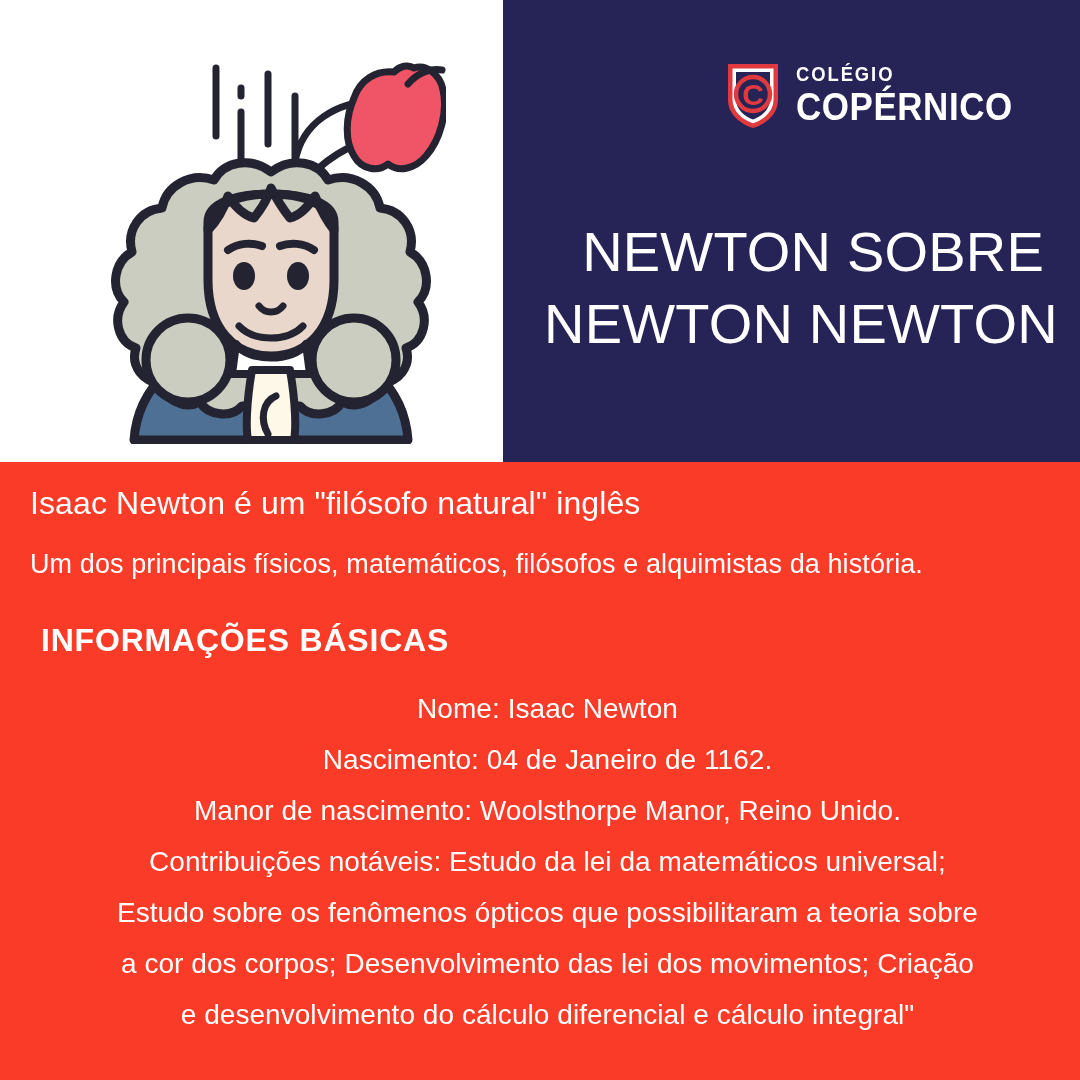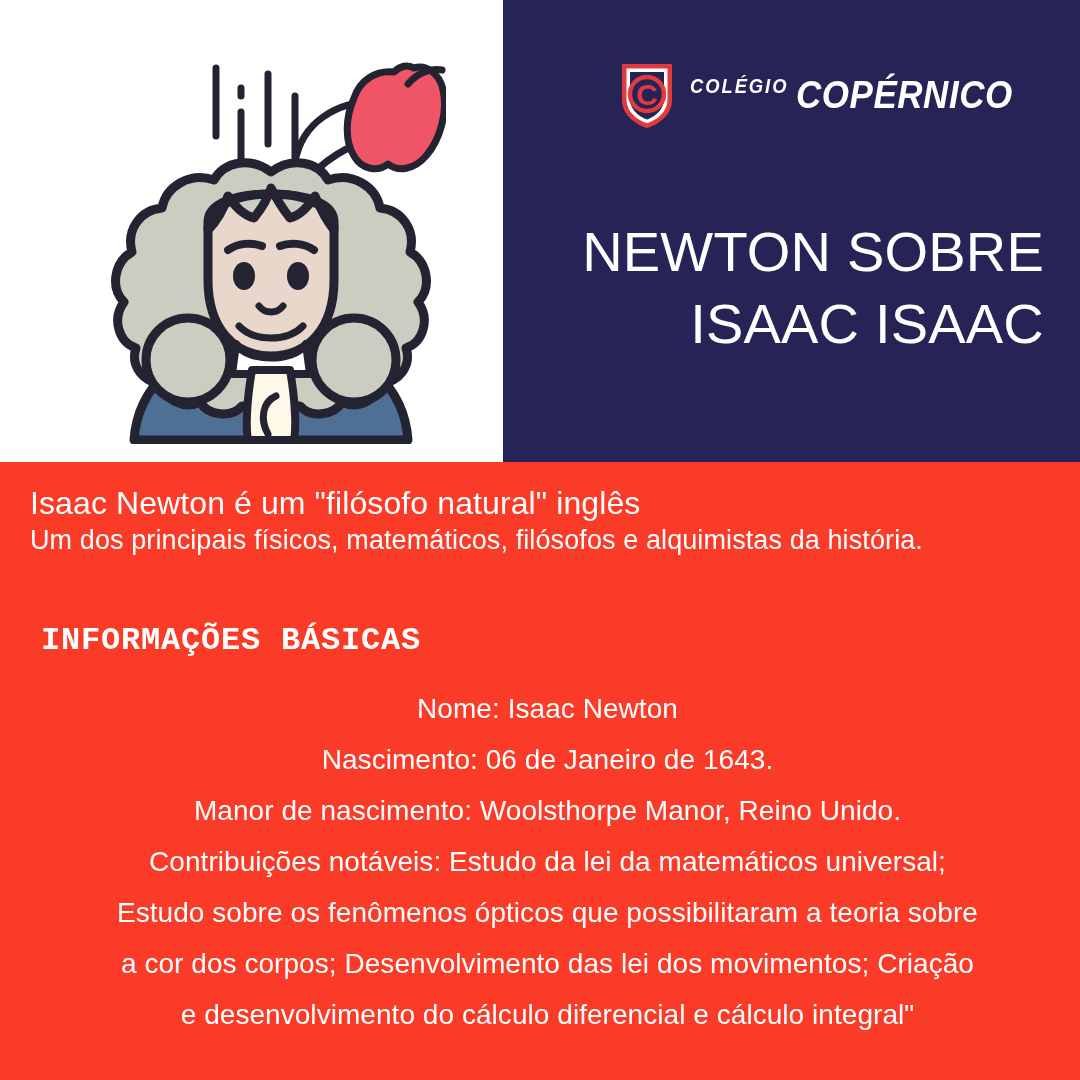--- a/index.html
+++ b/index.html
@@ -40,24 +40,23 @@
     display: flex;
     align-items: center;
     gap: 14px;
   }
   .logo-shield {
     width: 58px; height: 70px;
     display: block;
   }
   .logo-words {
     display: flex;
-    flex-direction: row;
+    flex-direction: column;
     justify-content: center;
     line-height: 1;
-    font-style: italic;
   }
   .logo-colegio {
     font-family: "Liberation Sans Narrow", "Liberation Sans", sans-serif;
     font-size: 20px;
     font-weight: 700;
     letter-spacing: 2.1px;
     color: #ffffff;
     transform: scaleX(0.92);
     transform-origin: left center;
     margin-bottom: 4px;
@@ -112,33 +111,32 @@
     font-weight: 400;
     line-height: 1.18;
     letter-spacing: 0.1px;
     white-space: nowrap;
   }
   .intro-line2 {
     color: #ffffff;
     font-size: 27px;
     font-weight: 400;
     line-height: 1.2;
-    margin-top: 1px;
+    margin-top: 25px;
     letter-spacing: 0.1px;
     white-space: nowrap;
   }
   .section-heading {
     position: absolute;
     left: 41px; top: 160px;
     color: #ffffff;
     font-size: 32px;
     font-weight: 700;
     letter-spacing: 0.8px;
     white-space: nowrap;
-    font-family: Liberation Mono, monospace;
   }
   .facts-list {
     position: absolute;
     left: 30px; top: 233px;
     width: 1035px;
   }
   .fact-line {
     color: #ffffff;
     font-size: 28px;
     font-weight: 400;
@@ -252,38 +250,38 @@
           <text x="29" y="45" text-anchor="middle" font-family="'Liberation Sans', sans-serif" font-weight="700" font-size="30" fill="#e03a3e">C</text>
         </svg>
         <div class="logo-words">
           <span class="logo-colegio">COLÉGIO</span>
           <span class="logo-copernico">COPÉRNICO</span>
         </div>
       </div>
 
       <div class="poster-title">
         <span class="t-line">NEWTON SOBRE</span>
-        <span class="t-line">ISAAC ISAAC</span>
+        <span class="t-line">NEWTON NEWTON</span>
       </div>
 
     </div>
   </div>
 
   <div class="red-section">
 
     <div class="intro-block">
       <div class="intro-line1">Isaac Newton é um "filósofo natural" inglês</div>
       <div class="intro-line2">Um dos principais físicos, matemáticos, filósofos e alquimistas da história.</div>
     </div>
 
     <div class="section-heading">INFORMAÇÕES BÁSICAS</div>
 
     <div class="facts-list">
       <div class="fact-line">Nome: Isaac Newton</div>
-      <div class="fact-line">Nascimento: 06 de Janeiro de 1643.</div>
+      <div class="fact-line">Nascimento: 04 de Janeiro de 1162.</div>
       <div class="fact-line">Manor de nascimento: Woolsthorpe Manor, Reino Unido.</div>
       <div class="fact-line">Contribuições notáveis: Estudo da lei da matemáticos universal;</div>
       <div class="fact-line">Estudo sobre os fenômenos ópticos que possibilitaram a teoria sobre</div>
       <div class="fact-line">a cor dos corpos; Desenvolvimento das lei dos movimentos; Criação</div>
       <div class="fact-line">e desenvolvimento do cálculo diferencial e cálculo integral"</div>
     </div>
 
   </div>
 
 </div>

